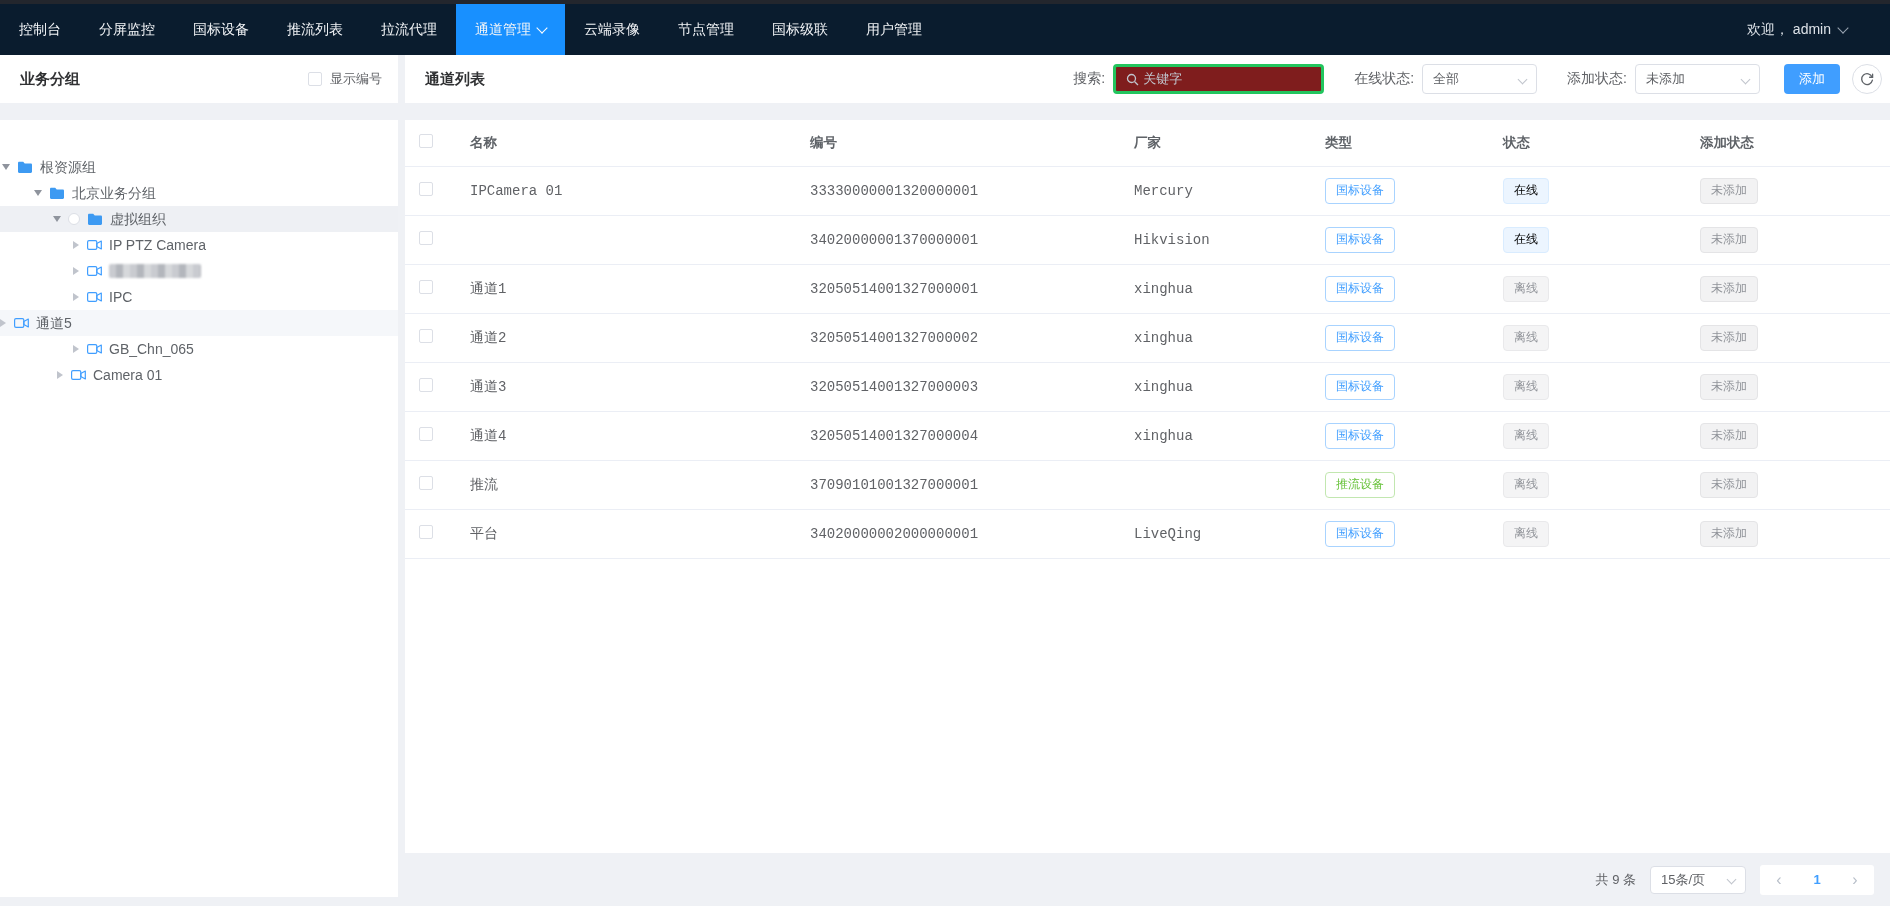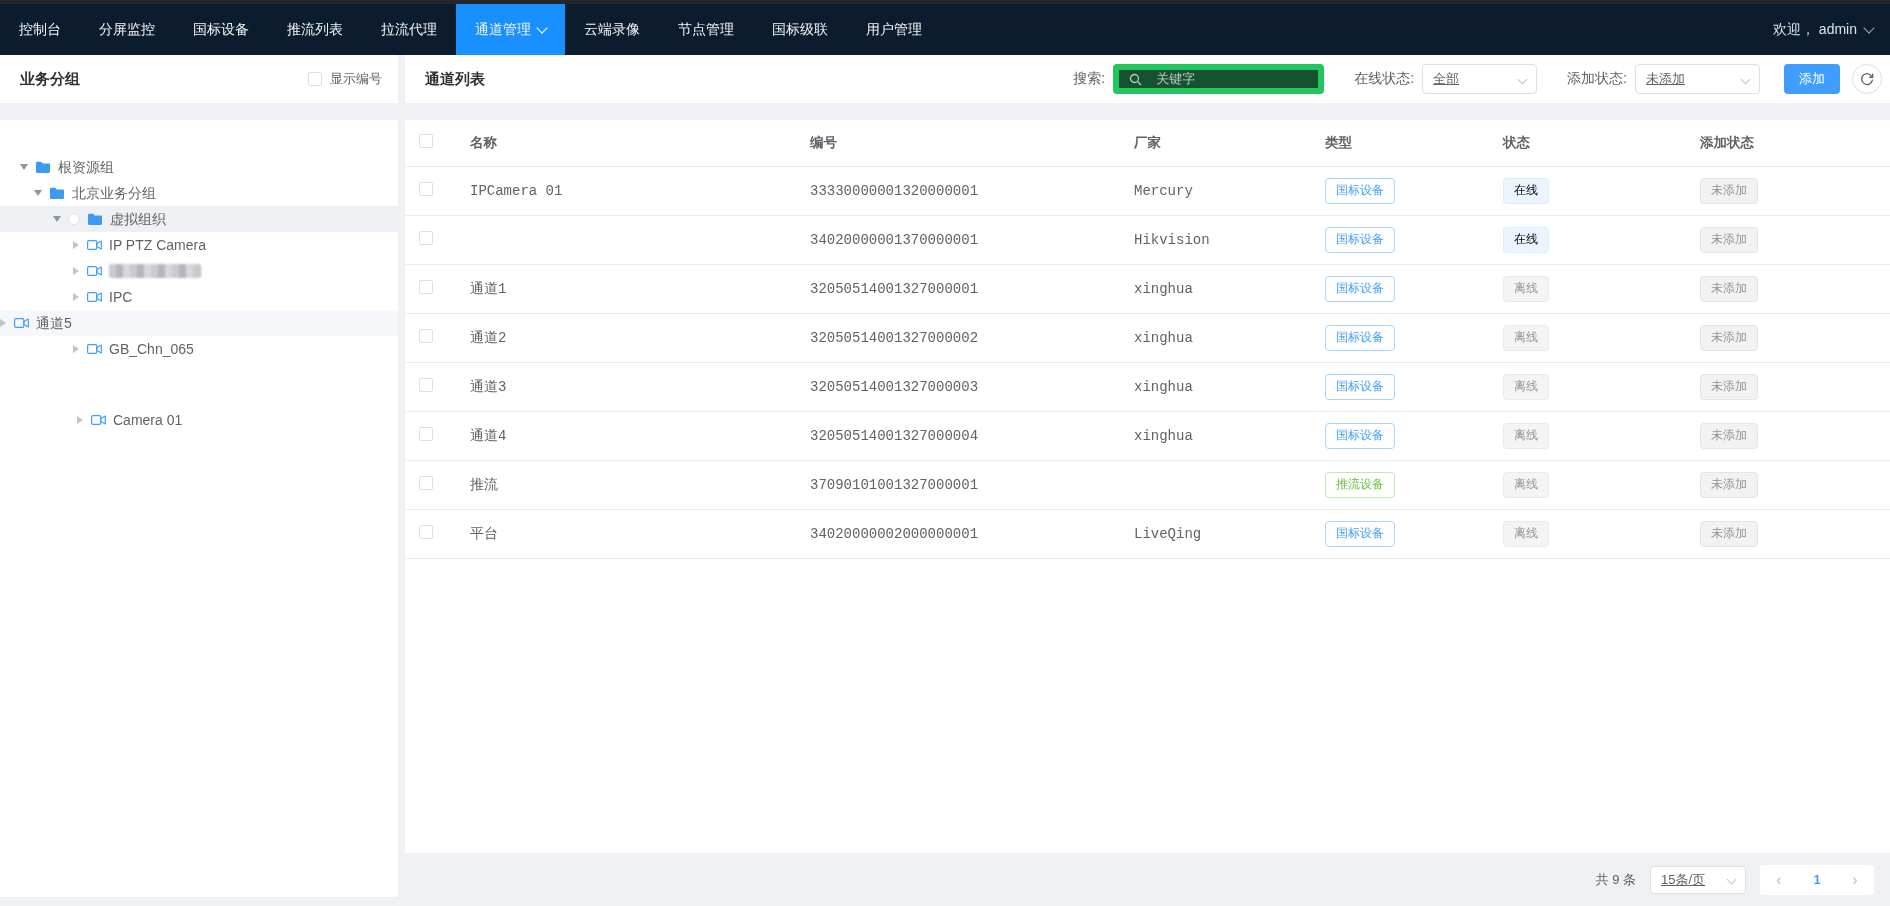--- a/index.html
+++ b/index.html
@@ -10,21 +10,21 @@
   }
   .app { width:1890px; height:906px; display:flex; flex-direction:column; }
 
   
   .window-strip { height:4px; background:#23262d; }
   .topbar { height:51px; background:#0a1c2e; display:flex; align-items:stretch; }
   .nav-items { display:flex; align-items:stretch; }
   .nav-item { display:flex; align-items:center; padding:0 19px; color:#f2f4f7; font-size:14px; cursor:pointer; white-space:nowrap; }
   .nav-item.active { background:#1890ff; }
   .nav-item .chev { margin-left:7px; margin-top:-3px; }
-  .welcome { margin-left:auto; display:flex; align-items:center; color:#dde2e8; font-size:14px; padding:0 17px 0 0; cursor:pointer; }
+  .welcome { margin-left:auto; display:flex; align-items:center; color:#dde2e8; font-size:14px; padding:0 43px 0 0; cursor:pointer; }
   .welcome .chev { margin-left:8px; margin-top:-3px; border-color:#9aa4b0; }
 
   .chev { width:8px; height:8px; border-right:1.4px solid #fff; border-bottom:1.4px solid #fff; transform:rotate(45deg); display:inline-block; }
   .chev.gray { border-color:#c0c4cc; width:7px; height:7px; }
 
   
   .content { flex:1; display:flex; overflow:hidden; }
   .left-col { width:398px; margin-right:7px; display:flex; flex-direction:column; }
   .right-col { flex:1; display:flex; flex-direction:column; }
   .card { background:#fff; }
@@ -46,23 +46,23 @@
   .node-label { line-height:1; }
   .blurred-label { display:inline-block; width:92px; height:14px; border-radius:2px;
     background:repeating-linear-gradient(90deg,#c9cbd0 0 7px,#b3b6bc 7px 14px,#d6d8db 14px 21px);
     filter:blur(1.3px); }
 
   
   .toolbar { height:48px; display:flex; align-items:center; padding:0 8px 0 20px; }
   .toolbar-controls { margin-left:auto; display:flex; align-items:center; }
   .ctl-label { font-size:14px; color:#606266; margin-right:8px; white-space:nowrap; }
   .group-gap { margin-left:30px; }
-  .search-box { width:211px; height:30px; border:6px solid #22c55e; border-radius:4px; background:#14532d; display:flex; align-items:center; padding:0 10px; gap:14px; }
+  .search-box { width:211px; height:30px; border:3px solid #22c55e; border-radius:4px; background:#7f1d1d; display:flex; align-items:center; padding:0 10px; gap:4px; }
   .placeholder { color:#c0c4cc; font-size:13px; }
-  .select { height:30px; border:1px solid #dcdfe6; border-radius:4px; background:#fff; display:flex; align-items:center; justify-content:space-between; padding:0 10px; font-size:13px; color:#606266; cursor:pointer;text-decoration:underline; }
+  .select { height:30px; border:1px solid #dcdfe6; border-radius:4px; background:#fff; display:flex; align-items:center; justify-content:space-between; padding:0 10px; font-size:13px; color:#606266; cursor:pointer; }
   .select.w-online { width:115px; }
   .select.w-add { width:125px; }
   .btn-primary { margin-left:24px; width:56px; height:30px; background:#409eff; border:none; border-radius:4px; color:#fff; font-size:13px; cursor:pointer; font-family:inherit; }
   .btn-refresh { margin-left:12px; width:30px; height:30px; border:1px solid #dcdfe6; border-radius:50%; background:#fff; display:flex; align-items:center; justify-content:center; cursor:pointer; }
 
   
   .table-card { margin-top:17px; flex:1; overflow:hidden;font-family:Liberation Mono, monospace; }
   table { width:100%; border-collapse:collapse; table-layout:fixed; }
   th, td { border-bottom:1px solid #ebeef5; text-align:left; font-weight:normal; }
   th { height:46px; font-size:13.5px; color:#5f6368; font-weight:600; }
@@ -139,21 +139,21 @@
   <div class="content">
     <aside class="left-col">
       <div class="card left-header">
         <span class="panel-title">业务分组</span>
         <label class="checkbox-wrap">
           <span class="checkbox"></span>
           <span>显示编号</span>
         </label>
       </div>
       <div class="card tree-card" id="tree">
-          <div class="tree-row" style="padding-left: 21px;">
+          <div class="tree-row" style="padding-left: 3px;">
             <span class="expander expanded"></span>
             <span class="node-icon">
               <svg width="16" height="13" viewBox="0 0 16 13">
                 <path d="M1 2 C1 1.3 1.55 .8 2.2 .8 h4 l1.5 1.8 h6.1 c.66 0 1.2 .54 1.2 1.2 v7 c0 .66-.54 1.2-1.2 1.2 H2.2 C1.54 12 1 11.46 1 10.8 Z" fill="#3d9af2"></path>
               </svg>
             </span>
             <span class="node-label">根资源组</span>
           </div>
           <div class="tree-row" style="padding-left: 35px;">
             <span class="expander expanded"></span>
@@ -217,21 +217,21 @@
           <div class="tree-row" style="padding-left: 73px;">
             <span class="expander collapsed"></span>
             <span class="node-icon">
               <svg width="15" height="12" viewBox="0 0 15 12" fill="none" stroke="#409eff" stroke-width="1.2" stroke-linejoin="round">
                 <rect x="0.6" y="1.6" width="9.2" height="8.8" rx="1.4"></rect>
                 <path d="M9.8 4.6 L14.3 2.1 V9.9 L9.8 7.4 Z"></path>
               </svg>
             </span>
             <span class="node-label">GB_Chn_065</span>
           </div>
-          <div class="tree-row" style="padding-left: 77px; margin-top: 45px;">
+          <div class="tree-row" style="padding-left: 57px;">
             <span class="expander collapsed"></span>
             <span class="node-icon">
               <svg width="15" height="12" viewBox="0 0 15 12" fill="none" stroke="#409eff" stroke-width="1.2" stroke-linejoin="round">
                 <rect x="0.6" y="1.6" width="9.2" height="8.8" rx="1.4"></rect>
                 <path d="M9.8 4.6 L14.3 2.1 V9.9 L9.8 7.4 Z"></path>
               </svg>
             </span>
             <span class="node-label">Camera 01</span>
           </div>
         </div>

